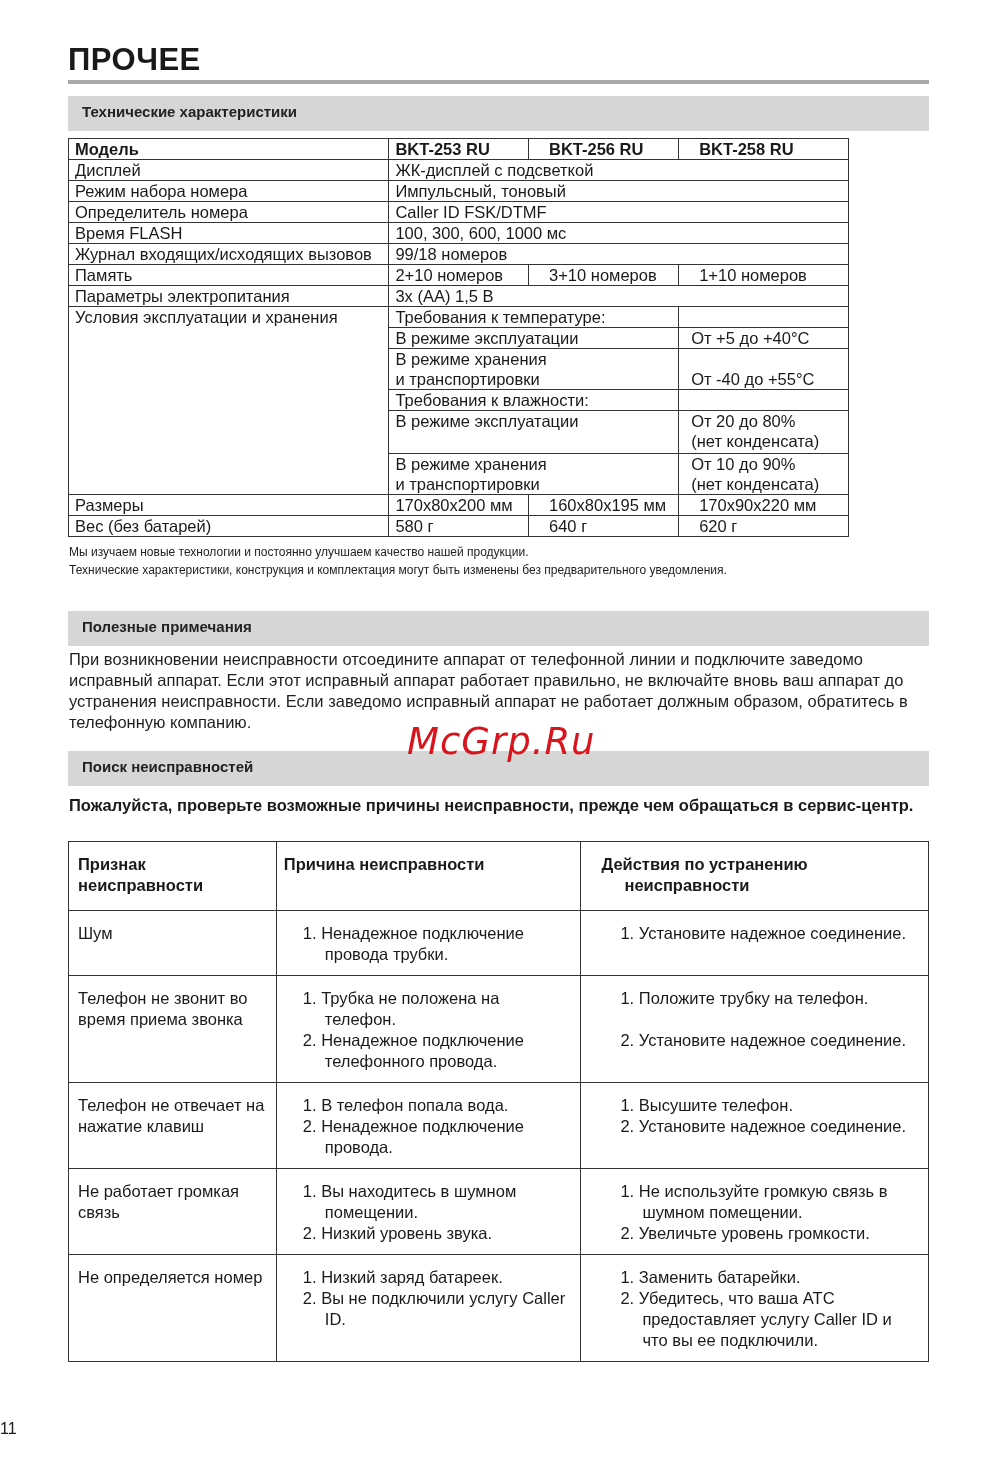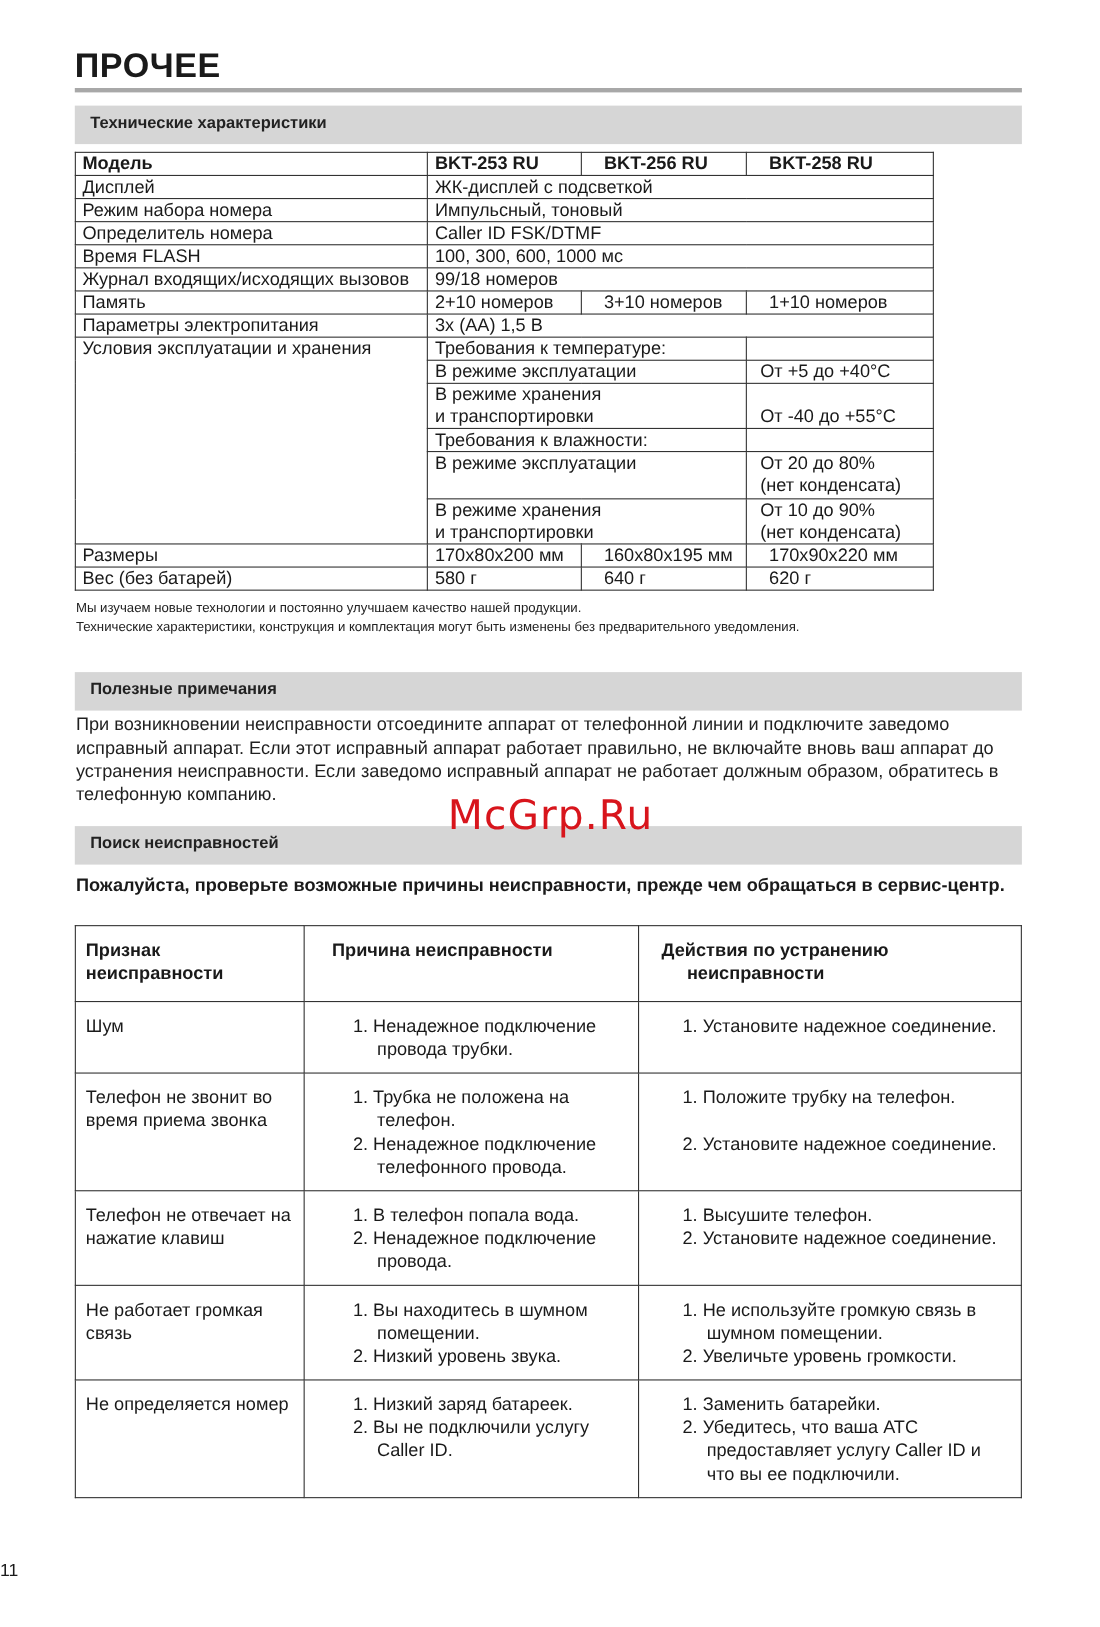--- a/index.html
+++ b/index.html
@@ -25,28 +25,28 @@
   .note { position: absolute; left: 69px; top: 543px; font-size: 12px; line-height: 18px; color: #222; width: 860px; }
 
   .para { position: absolute; left: 69px; top: 649px; font-size: 16.5px; line-height: 21px; width: 860px; color: #1f1f1f; }
 
   .intro { position: absolute; left: 69px; top: 795px; font-size: 16.5px; line-height: 21px; font-weight: bold; width: 860px; }
 
   .trouble { position: absolute; left: 68px; top: 841px; width: 861px; font-size: 16.5px; line-height: 21px; border: 1.5px solid #333; }
   .trouble td, .trouble th { border: 1.2px solid #333; padding: 12px 8px 10px 9px; vertical-align: top; text-align: left; }
   .trouble th { font-weight: bold; padding-top: 12px; padding-bottom: 14px; }
   .trouble .t0 { width: 208px; }
-  .trouble .t1 { width: 305px; padding-left: 25px; }
+  .trouble .t1 { width: 305px; padding-left: 7px; }
   .trouble .t2 { width: 348px; padding-left: 20px; }
   .trouble ol { list-style: none; margin-left: 19px; }
   .trouble li { padding-left: 22px; text-indent: -22px; }
   .gap-li { margin-top: 21px; }
   .th-indent { padding-left: 23px; display: block; }
 
-  .watermark { position: absolute; left: 407px; top: 720px; font-size: 37px; color: #d8151c; font-family: "DejaVu Sans", sans-serif; letter-spacing: 1px; }
+  .watermark { position: absolute; left: 407px; top: 720px; font-size: 37px; font-style: italic; color: #d8151c; font-family: "DejaVu Sans", sans-serif; letter-spacing: 1px; }
 
   .page-number { position: absolute; left: 0; width: 1000px; top: 1420px; text-align: left; font-size: 16px; }
 </style>
 </head>
 <body>
 
 <div class="page-title">ПРОЧЕЕ</div>
 <div class="title-rule"></div>
 
 <div class="section-bar" style="top:96px;">

